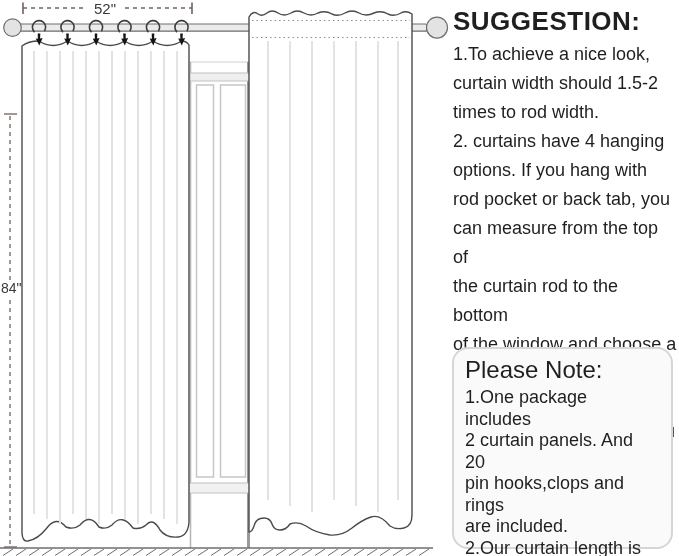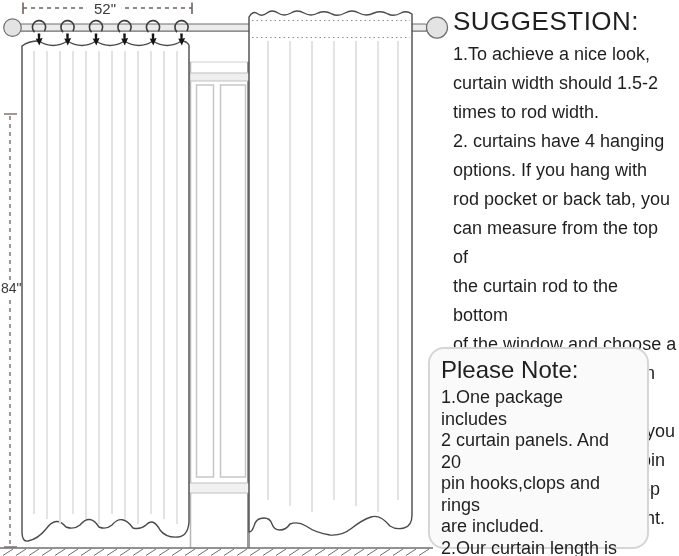--- a/index.html
+++ b/index.html
@@ -2,24 +2,24 @@
 <html><head>
 <meta charset="utf-8">
 <style>
   html,body{margin:0;padding:0}
   body{
     width:679px;height:556px;position:relative;background:#ffffff;
     font-family:"Liberation Sans",sans-serif;color:#1f1f1f;overflow:hidden;
   }
   .stage{position:absolute;left:0;top:0}
   .text-col{position:absolute;left:452px;top:6px;width:226px}
-  .sg-title{font-size:26px;font-weight:400;letter-spacing:.5px;margin:0 0 3px 1px;white-space:nowrap}
+  .sg-title{font-size:26px;font-weight:700;letter-spacing:.5px;margin:0 0 3px 1px;white-space:nowrap}
   .sg-body{font-size:18px;line-height:29px;white-space:pre-line;margin-left:1px;letter-spacing:0}
   .note-box{
-    position:absolute;left:428px;top:347px;width:221px;height:202px;box-sizing:border-box;
+    position:absolute;left:452px;top:347px;width:221px;height:202px;box-sizing:border-box;
     border:2px solid #d6d6d6;border-radius:16px;background:#fafafa;padding:7px 20px 0 11px;
   }
   .note-title{font-size:24px;font-weight:400;margin:0}
   .note-body{font-size:18px;line-height:21.5px;white-space:pre-line;margin-top:3px}
   svg text{font-family:"Liberation Sans",sans-serif;fill:#3a3a3a}
 </style>
 </head>
 <body>
 
 <svg class="stage" width="455" height="556" viewBox="0 0 455 556">

